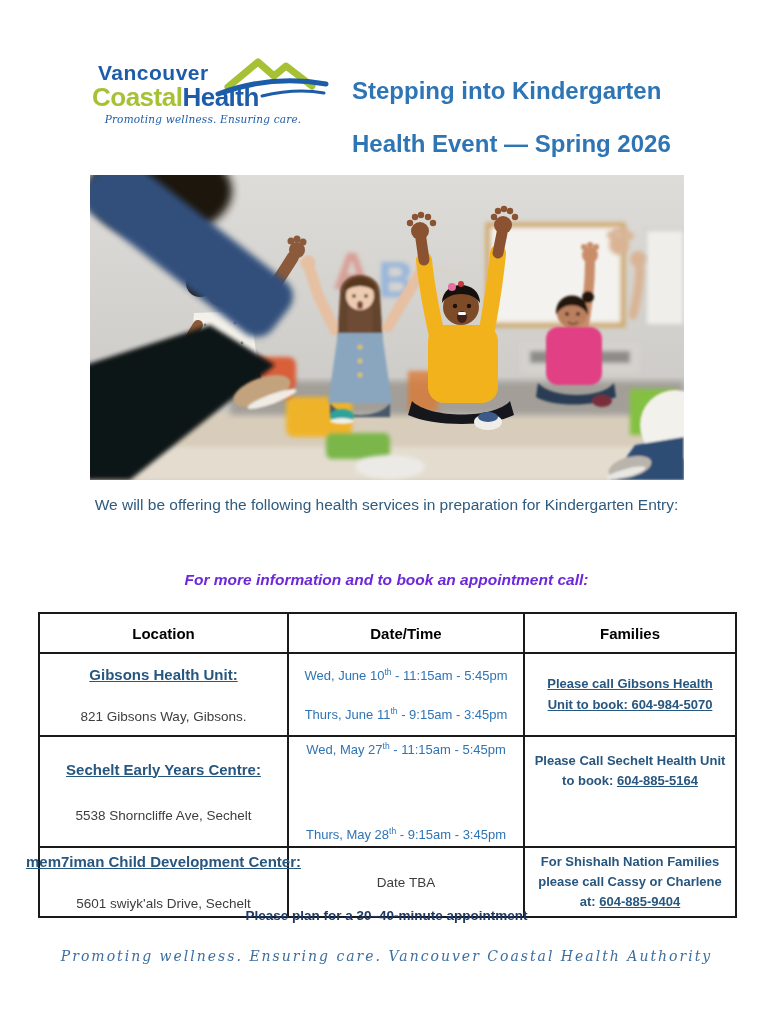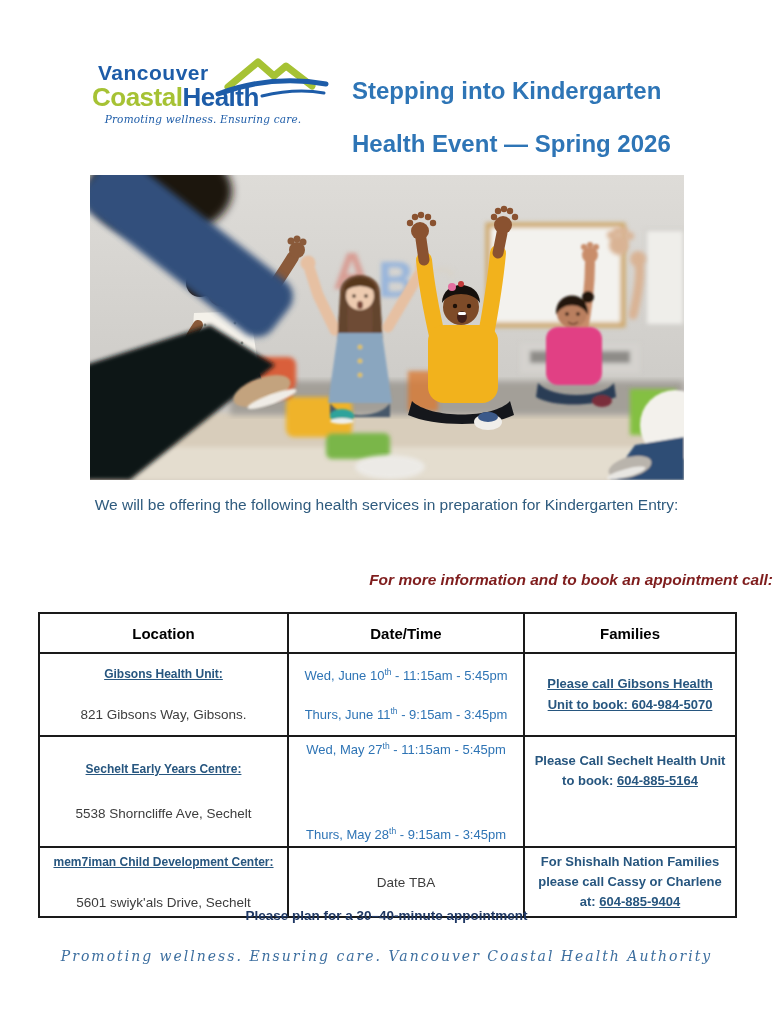--- a/index.html
+++ b/index.html
@@ -20,31 +20,31 @@
   
   .title{left:352px;top:64px;width:380px;color:#2e75b6;font-weight:bold;font-size:24px;line-height:53px;}
 
   
   .photo{left:90px;top:175px;width:594px;height:305px;overflow:hidden;}
 
   
   .center-line{left:0;width:773px;text-align:center;}
   .intro1{top:496px;font-size:15.5px;color:#2f5b7e;}
   .intro2{top:532px;font-size:15.5px;color:#2f5b7e;}
-  .cta{top:571px;font-size:15.5px;color:#7f1d1d;font-weight:bold;font-style:italic;text-align:right;}
+  .cta{top:571px;font-size:15.5px;color:#6d28d9;font-weight:bold;font-style:italic;}
 
   
   .tbl{left:38px;top:612px;width:697px;border-collapse:collapse;table-layout:fixed;}
   .tbl th,.tbl td{border:2px solid #1a1a1a;text-align:center;vertical-align:middle;padding:4px 8px;}
   .tbl th{height:30px;font-size:15px;font-weight:bold;color:#000;}
   .col-loc{width:249px;} .col-date{width:236px;} .col-contact{width:212px;}
   .row1{height:83px;} .row2{height:111px;} .row3{height:60px;}
   .cellcol{display:flex;flex-direction:column;align-items:center;justify-content:center;}
   .gap22{gap:22px;} .gap26{gap:26px;} .gap30{gap:30px;} .gap44{gap:68px;}
-  .loc-name{color:#27567f;font-weight:bold;text-decoration:underline;font-size:12px;white-space:nowrap;}
+  .loc-name{color:#27567f;font-weight:bold;text-decoration:underline;font-size:15px;white-space:nowrap;}
   .loc-addr{color:#3d3d3d;font-size:13.5px;white-space:nowrap;}
   .date-line{color:#2e74b5;font-size:13px;white-space:nowrap;}
   .date-line sup{font-size:8.5px;}
   .date-tba{color:#3d3d3d;font-size:13.5px;}
   .contact{color:#27567f;font-weight:bold;font-size:13px;line-height:1.55;}
   .contact.all-underline{text-decoration:underline;}
   .phone{text-decoration:underline;}
 
   
   .note{top:908px;font-size:13.5px;font-weight:bold;color:#1f3864;}

